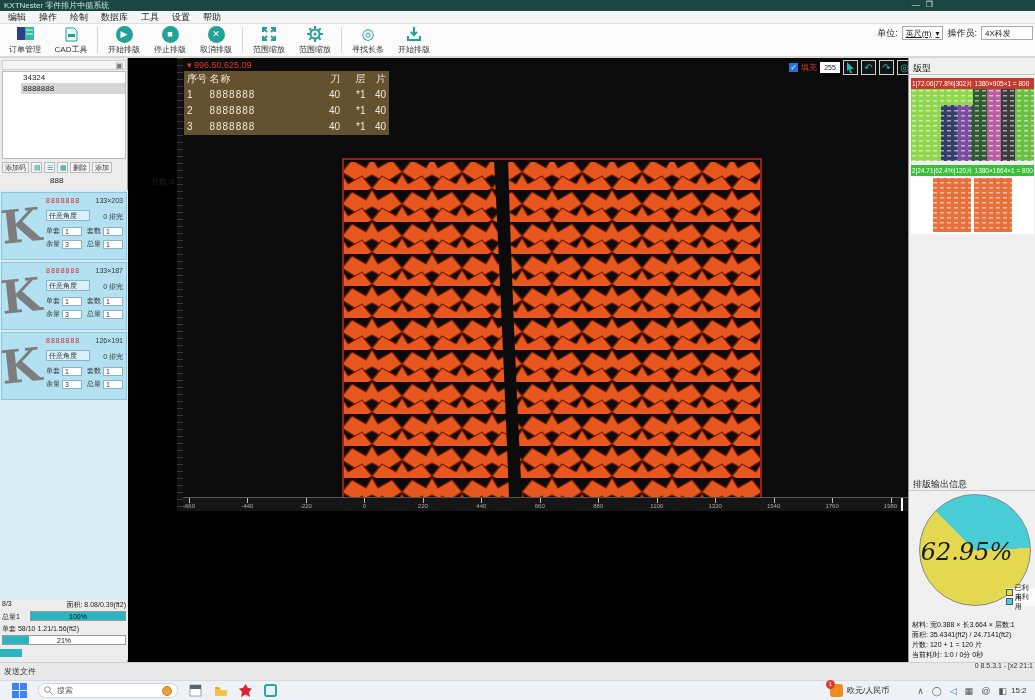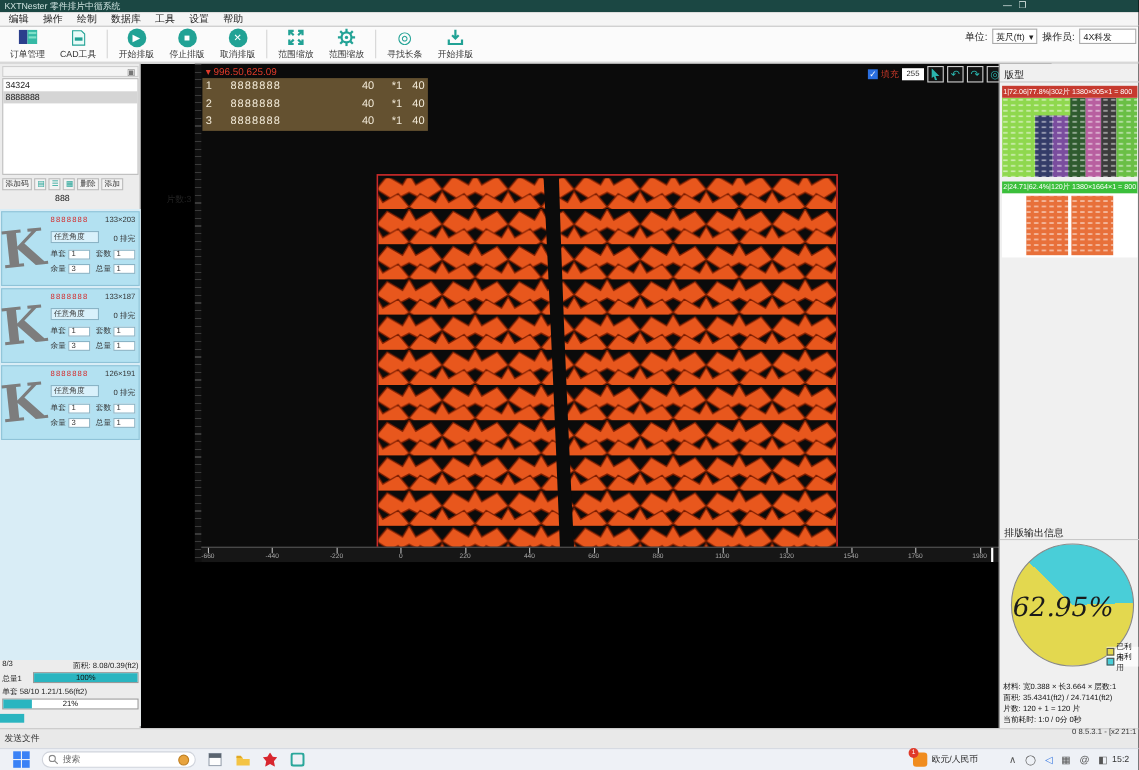--- a/index.html
+++ b/index.html
@@ -17,27 +17,27 @@
   
   #toolbar { left:0; top:24px; width:1035px; height:34px; background:#fbfbfb; border-bottom:2px solid #d8d8d8;
     display:flex; align-items:center; padding-left:2px; }
   .tbtn { width:46px; height:32px; display:flex; flex-direction:column; align-items:center; justify-content:center; gap:1px; }
   .tbtn .lbl { font-size:8px; color:#333; white-space:nowrap; }
   .tsep { width:1px; height:26px; background:#d5d5d5; margin:0 3px; }
   .circ { width:17px; height:17px; border-radius:50%; background:#21a295; color:#fff; font-size:9px;
     display:flex; align-items:center; justify-content:center; }
   .ticon { width:17px; height:17px; display:flex; align-items:center; justify-content:center; color:#21a295; font-size:15px; }
   #tb-right { right:2px; top:26px; display:flex; align-items:center; gap:4px; font-size:9px; color:#222; }
-  .selbox { border:1px solid #aaa; background:#fff; font-size:8px; padding:1px 3px; height:14px; display:flex; align-items:center; gap:4px; }
+  .selbox { border:1px solid #aaa; background:#fff; font-size:8px; padding:1px 3px; height:14px; display:flex; align-items:center; gap:4px;text-decoration:underline; }
   .inpbox { border:1px solid #aaa; background:#fff; font-size:8px; padding:1px 3px; height:14px; width:52px; display:flex; align-items:center; }
   
   #sidebar { left:0; top:58px; width:128px; height:604px; background:#ececec; border-right:1px solid #999; }
   #list-head { left:2px; top:2px; width:124px; height:10px; border:1px solid #cfcfcf; background:#f4f4f4; }
   #list-head .gear { position:absolute; right:2px; top:0; font-size:8px; color:#777; }
-  #order-list { left:2px; top:13px; width:124px; height:88px; background:#fff; border:1px solid #bbb; font-size:8px; color:#222; }
+  #order-list { left:2px; top:13px; width:124px; height:88px; background:#fff; border:1px solid #bbb; font-size:8px; color:#222;padding-left:18px; }
   .order-row { height:11px; line-height:11px; padding-left:2px; }
   .order-row.sel { background:#d5d5d5; }
   #list-actions { left:2px; top:103px; width:124px; height:13px; display:flex; gap:2px; align-items:center; font-size:7px; }
   .mini-btn { border:1px solid #bbb; background:#f3f3f3; color:#333; height:11px; line-height:9px; padding:0 2px; }
   .mini-ic { width:11px; text-align:center; color:#21a295; }
   #summary-row { left:2px; top:118px; width:124px; height:11px; font-size:8px; color:#222;margin-left:48px; }
   #cards-wrap { left:0px; top:132px; width:128px; height:470px; background:#d9edf6; }
   .part-card { position:absolute; left:1px; width:126px; height:68px; background:#b3e1f1; border:1px solid #8fc3d8; }
   .kglyph { position:absolute; left:-2px; top:4px; width:42px; height:60px; font-size:46px; font-weight:bold;
     color:#7d7d7d; transform:rotate(-6deg); font-family:"DejaVu Serif", serif; line-height:58px; text-align:center; }
@@ -360,20 +360,27 @@
 
 <div class="abs" id="status-strip">
   <span>发送文件</span>
 </div>
 
 <div class="abs" id="canvas">
   <div id="vruler"></div>
   <div id="coord"><span>▾</span> <span>996.50,625.09</span></div>
 
   <div id="nest-table">
+    <div class="trow">
+      <span class="c0">序号</span>
+      <span class="c1">名称</span>
+      <span class="c2">刀</span>
+      <span class="c3">层</span>
+      <span class="c4">片</span>
+    </div>
     <div class="trow">
       <span class="c0">1</span>
       <span class="c1">8888888</span>
       <span class="c2">40</span>
       <span class="c3">*1</span>
       <span class="c4">40</span>
     </div>
     <div class="trow">
       <span class="c0">2</span>
       <span class="c1">8888888</span>

